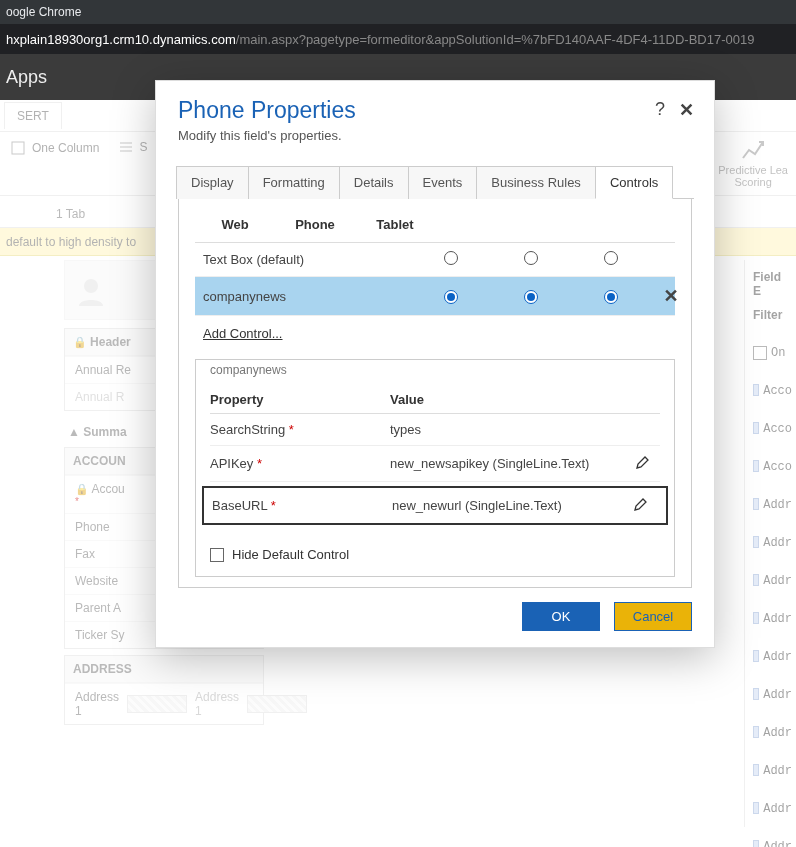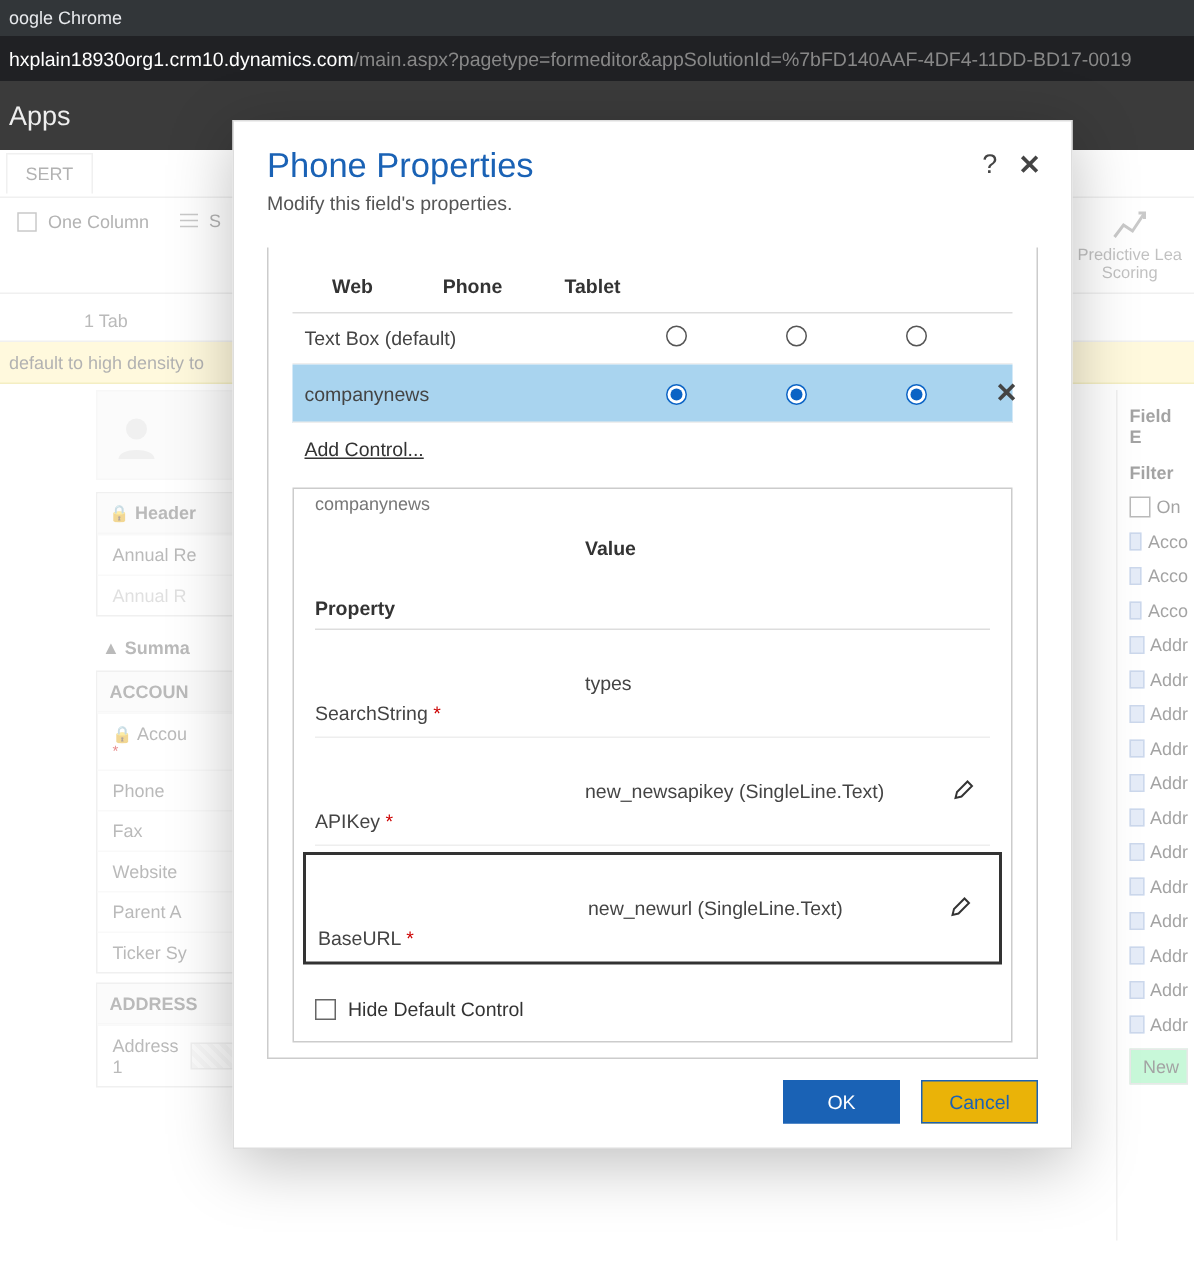--- a/index.html
+++ b/index.html
@@ -89,21 +89,21 @@
   }
   .sec-row { padding:6px 10px; border-top:1px solid #f2f2f2; }
   
   .rightpanel {
     position:absolute; top:260px; right:0; width:52px; bottom:20px;
     background:#fff; border-left:1px solid #ddd; z-index:0;
     padding:10px 4px 4px 8px;
     font-size:12px; color:#333;
   }
   .rightpanel .title { font-weight:bold; margin-bottom:10px; }
-  .rightpanel .row { display:flex; align-items:center; gap:4px; margin:9px 0; }
+  .rightpanel .row { display:flex; align-items:flex-start; gap:4px; margin:24px 0;font-family:Liberation Mono, monospace; }
   .rightpanel .glyph {
     width:16px; height:12px; background:#c5d5ef; border:1px solid #8fa9d6;
     display:inline-block;
   }
   .newbtn {
     border:1px solid #ccc; padding:4px 8px; margin-top:6px; background:#86efac;
     text-align:center;
   }
   
   .hatched {
@@ -170,21 +170,21 @@
   .prop-panel {
     border:1px solid #ccc; margin-top:18px; padding:0 14px 14px; position:relative;
   }
   .prop-panel .caption {
     position:relative; top:-1px; font-size:12px; color:#777; padding:4px 0 8px;
   }
   .prop-head {
     display:flex; font-weight:bold; font-size:13px; color:#333;
     padding:6px 0; border-bottom:1px solid #ddd;
   }
-  .p-name { flex:0 0 180px;margin-top:40px; }
+  .p-name { flex:0 0 180px; }
   .p-val { flex:1 1 auto; }
   .p-act { flex:0 0 34px; text-align:center; }
   .prop-row {
     display:flex; align-items:center; font-size:13px; color:#444;
     padding:8px 0; border-bottom:1px solid #eee;justify-content:space-between;
   }
   .prop-row.boxed {
     border:2px solid #333; margin:4px -8px 0; padding:8px 8px;
   }
   .req { color:#c00; }
@@ -368,20 +368,28 @@
 <div class="overlay"></div>
 
 <div class="modal">
   <div class="head-icons">
     <span style="cursor:pointer">?</span>
     <span style="cursor:pointer;font-weight:bold">✕</span>
   </div>
   <h1>Phone Properties</h1>
   <div class="subt">Modify this field's properties.</div>
 
+  <div class="tabs">
+    <div class="tab">Display</div>
+    <div class="tab">Formatting</div>
+    <div class="tab">Details</div>
+    <div class="tab">Events</div>
+    <div class="tab">Business Rules</div>
+    <div class="tab active">Controls</div>
+  </div>
 
   <div class="panel">
     <div class="ctrl-head">
       <div class="c-col">Web</div>
       <div class="c-col">Phone</div>
       <div class="c-col">Tablet</div>
       <div class="c-del"></div>
     </div>
 
     <div class="ctrl-row">

